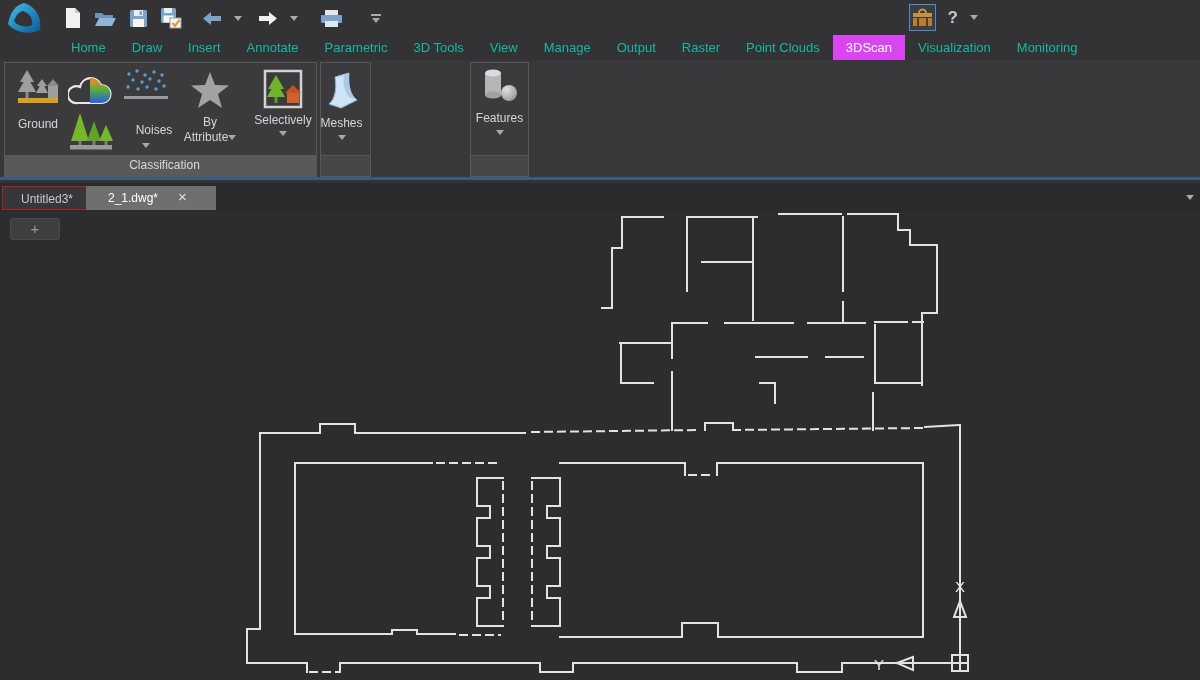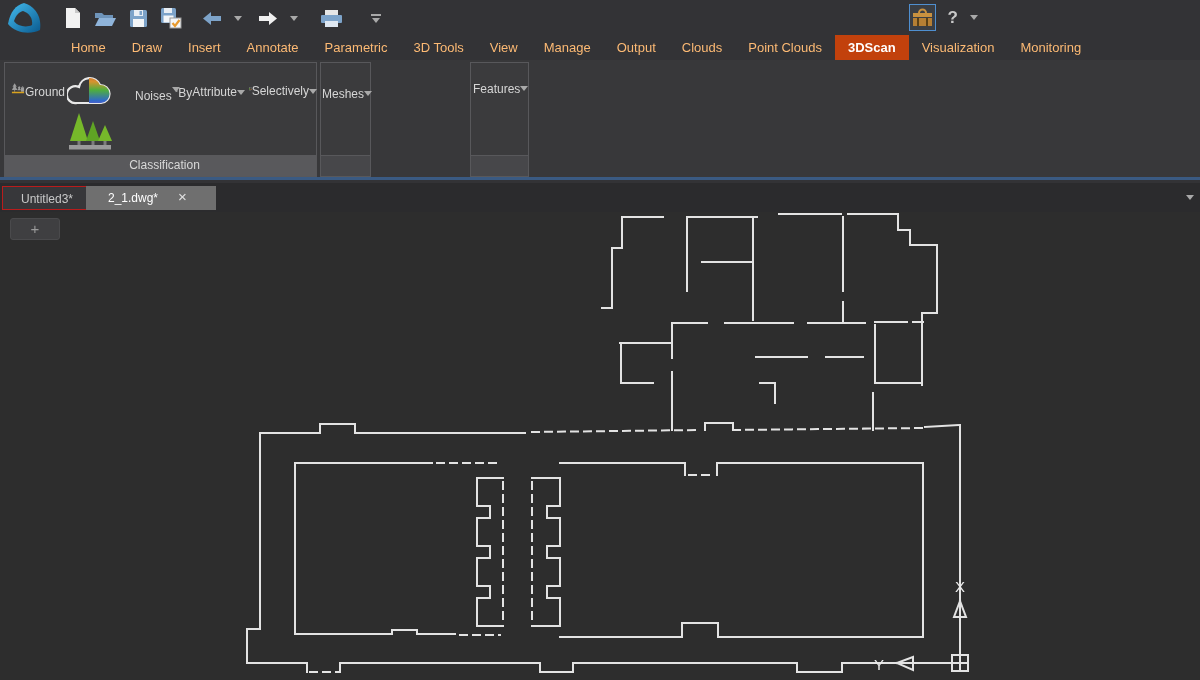--- a/index.html
+++ b/index.html
@@ -14,30 +14,30 @@
   .qbtn { height:28px; display:flex; align-items:center; justify-content:center; padding:0 6px; cursor:default; }
   .tri { width:0; height:0; border-left:4px solid transparent; border-right:4px solid transparent; border-top:5px solid #a9a9a9; }
   .qat-more { display:flex; flex-direction:column; align-items:center; gap:2px; padding:0 8px; margin-left:14px; }
   .qat-more .bar { width:10px; height:2px; background:#a9a9a9; }
   .tb-right { position:absolute; right:222px; top:4px; display:flex; align-items:center; gap:10px; }
   .toolbox-btn { width:27px; height:27px; border:1px solid #4f8fd0; background:#3a3e44; display:flex; align-items:center; justify-content:center; }
   .help-q { color:#c9c9c9; font-size:17px; font-weight:bold; padding:0 2px; }
 
   
   .ribbon-tabs { position:absolute; left:0; top:35px; width:1200px; height:25px; display:flex; align-items:stretch; padding-left:58px; background:#333336; }
-  .rtab { color:#fdba74; font-size:13px; line-height:25px; padding:0 13px; white-space:nowrap; cursor:default; }
-  .rtab.active { background:#c2410c; color:#ffffff;font-weight:bold; }
+  .rtab { color:#14b8a6; font-size:13px; line-height:25px; padding:0 13px; white-space:nowrap; cursor:default; }
+  .rtab.active { background:#d946ef; color:#ffffff; }
 
   
   .ribbon { position:absolute; left:0; top:60px; width:1200px; height:120px; background:#38383a; border-bottom:3px solid #3a5a82; }
   .panel { position:absolute; top:2px; height:115px; background:#3b3b3d; border:1px solid #58585b; }
   .pcaption { position:absolute; left:0; right:0; bottom:0; height:21px; background:#59595c; color:#d8d8d8;
               font-size:12px; text-align:center; line-height:21px;padding-left:8px; }
   .pfooter { position:absolute; left:0; right:0; bottom:0; height:21px; background:#47474a; border-top:1px solid #58585b; }
-  .pbtn { position:absolute; display:flex; flex-direction:row; align-items:center; color:#d6d6d6; font-size:12px; cursor:default; }
+  .pbtn { position:absolute; display:flex; flex-direction:column; align-items:center; color:#d6d6d6; font-size:12px; cursor:default; }
   .pbtn .lbl { line-height:14px; white-space:nowrap; }
   .arrow-row { display:flex; align-items:center; gap:0; height:12px; }
 
   
   .doctab-bar { position:absolute; left:0; top:183px; width:1200px; height:29px; background:#2b2b2d; }
   .dtab { position:absolute; top:3px; height:24px; font-size:12px; line-height:24px; }
   .dtab.inactive { left:2px; width:116px; background:#37373a; border:1px solid #b91c1c; color:#c9c9c9; padding-left:18px; }
   .dtab.active { left:86px; width:130px; background:#6f6f6f; color:#ffffff; padding-left:22px; z-index:2; display:flex; align-items:flex-start; }
   .dtab .close { margin-left:16px; color:#e2e2e2; font-size:15px; line-height:22px; padding:0 4px; }
   .dtab-drop { position:absolute; right:6px; top:12px; }
@@ -142,21 +142,21 @@
   <div class="ribbon-tabs">
     <span class="rtab">Home</span>
     <span class="rtab">Draw</span>
     <span class="rtab">Insert</span>
     <span class="rtab">Annotate</span>
     <span class="rtab">Parametric</span>
     <span class="rtab">3D Tools</span>
     <span class="rtab">View</span>
     <span class="rtab">Manage</span>
     <span class="rtab">Output</span>
-    <span class="rtab">Clouds</span>
+    <span class="rtab">Raster</span>
     <span class="rtab">Point Clouds</span>
     <span class="rtab active">3DScan</span>
     <span class="rtab">Visualization</span>
     <span class="rtab">Monitoring</span>
   </div>
 
   <div class="ribbon">
 
     <div class="panel" style="left:4px; width:313px;">
       <div class="pbtn" style="left:6px; top:4px; width:54px;">

